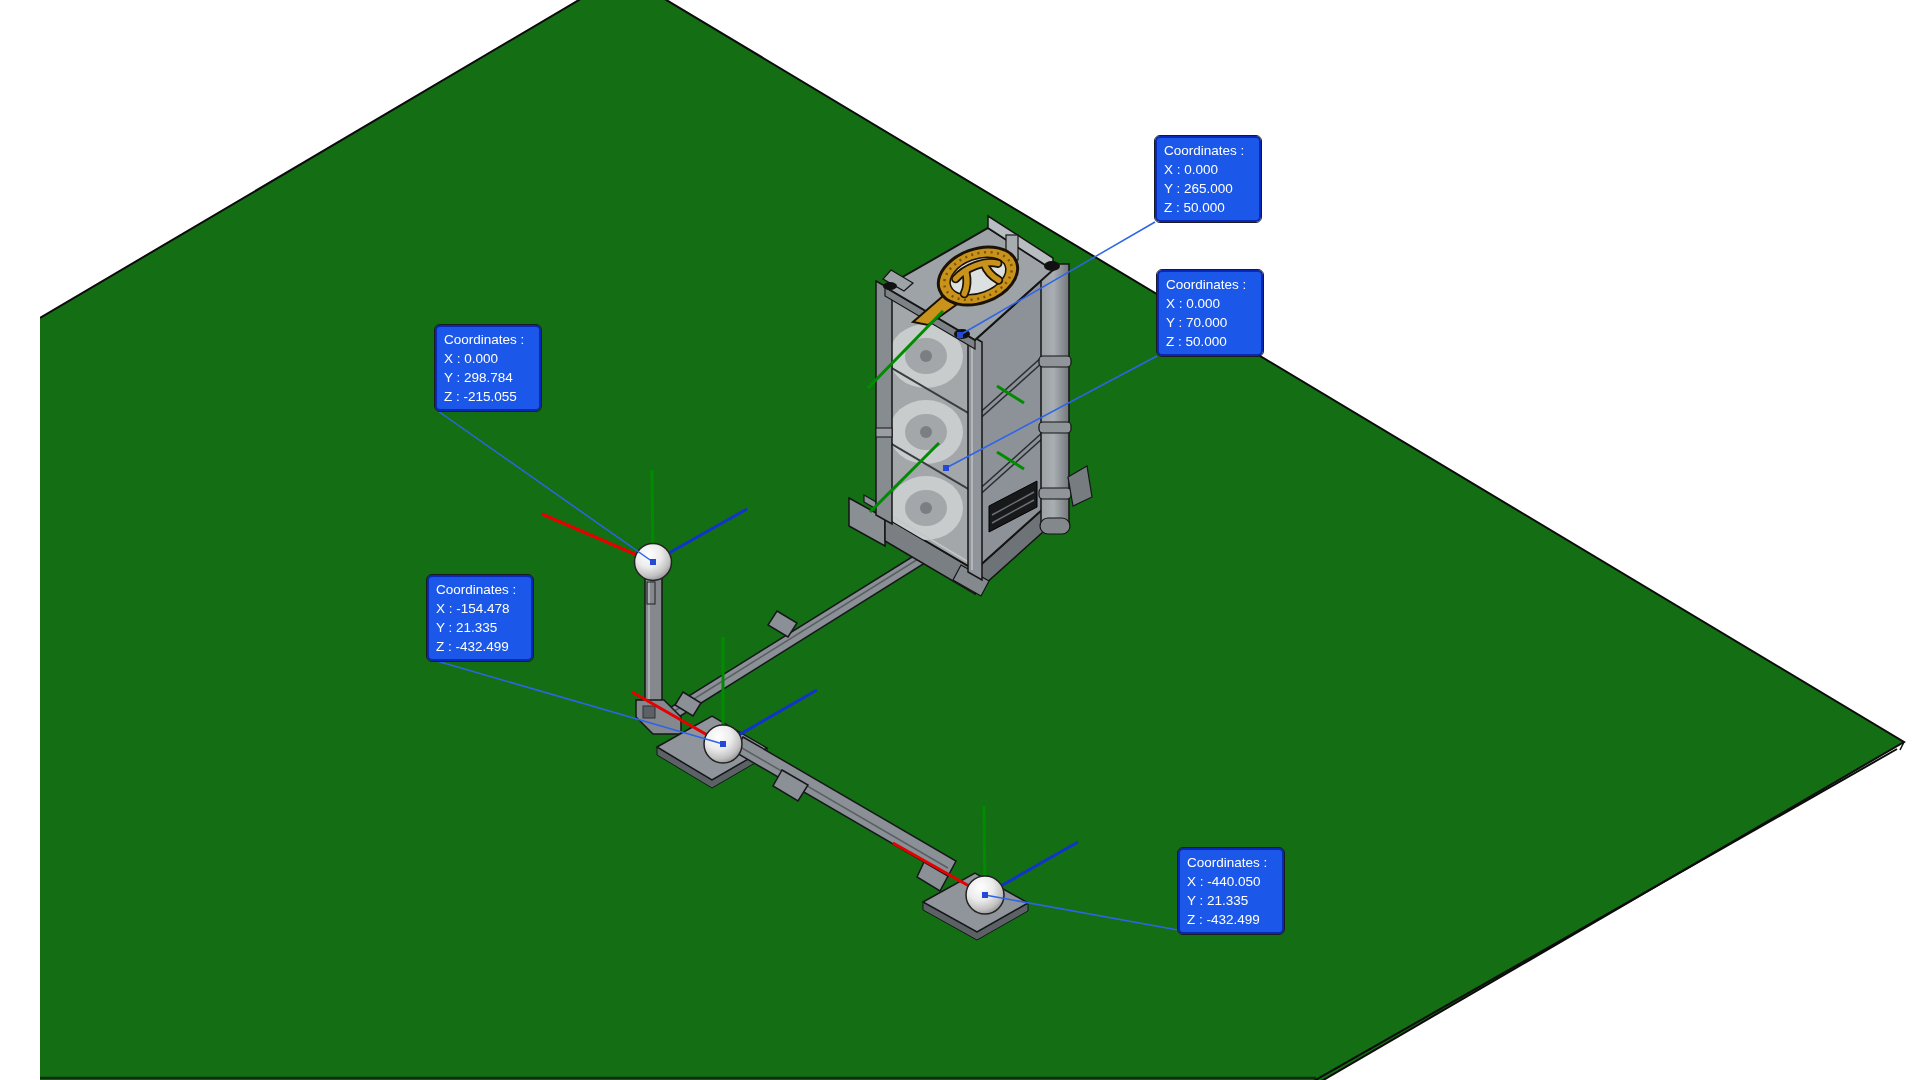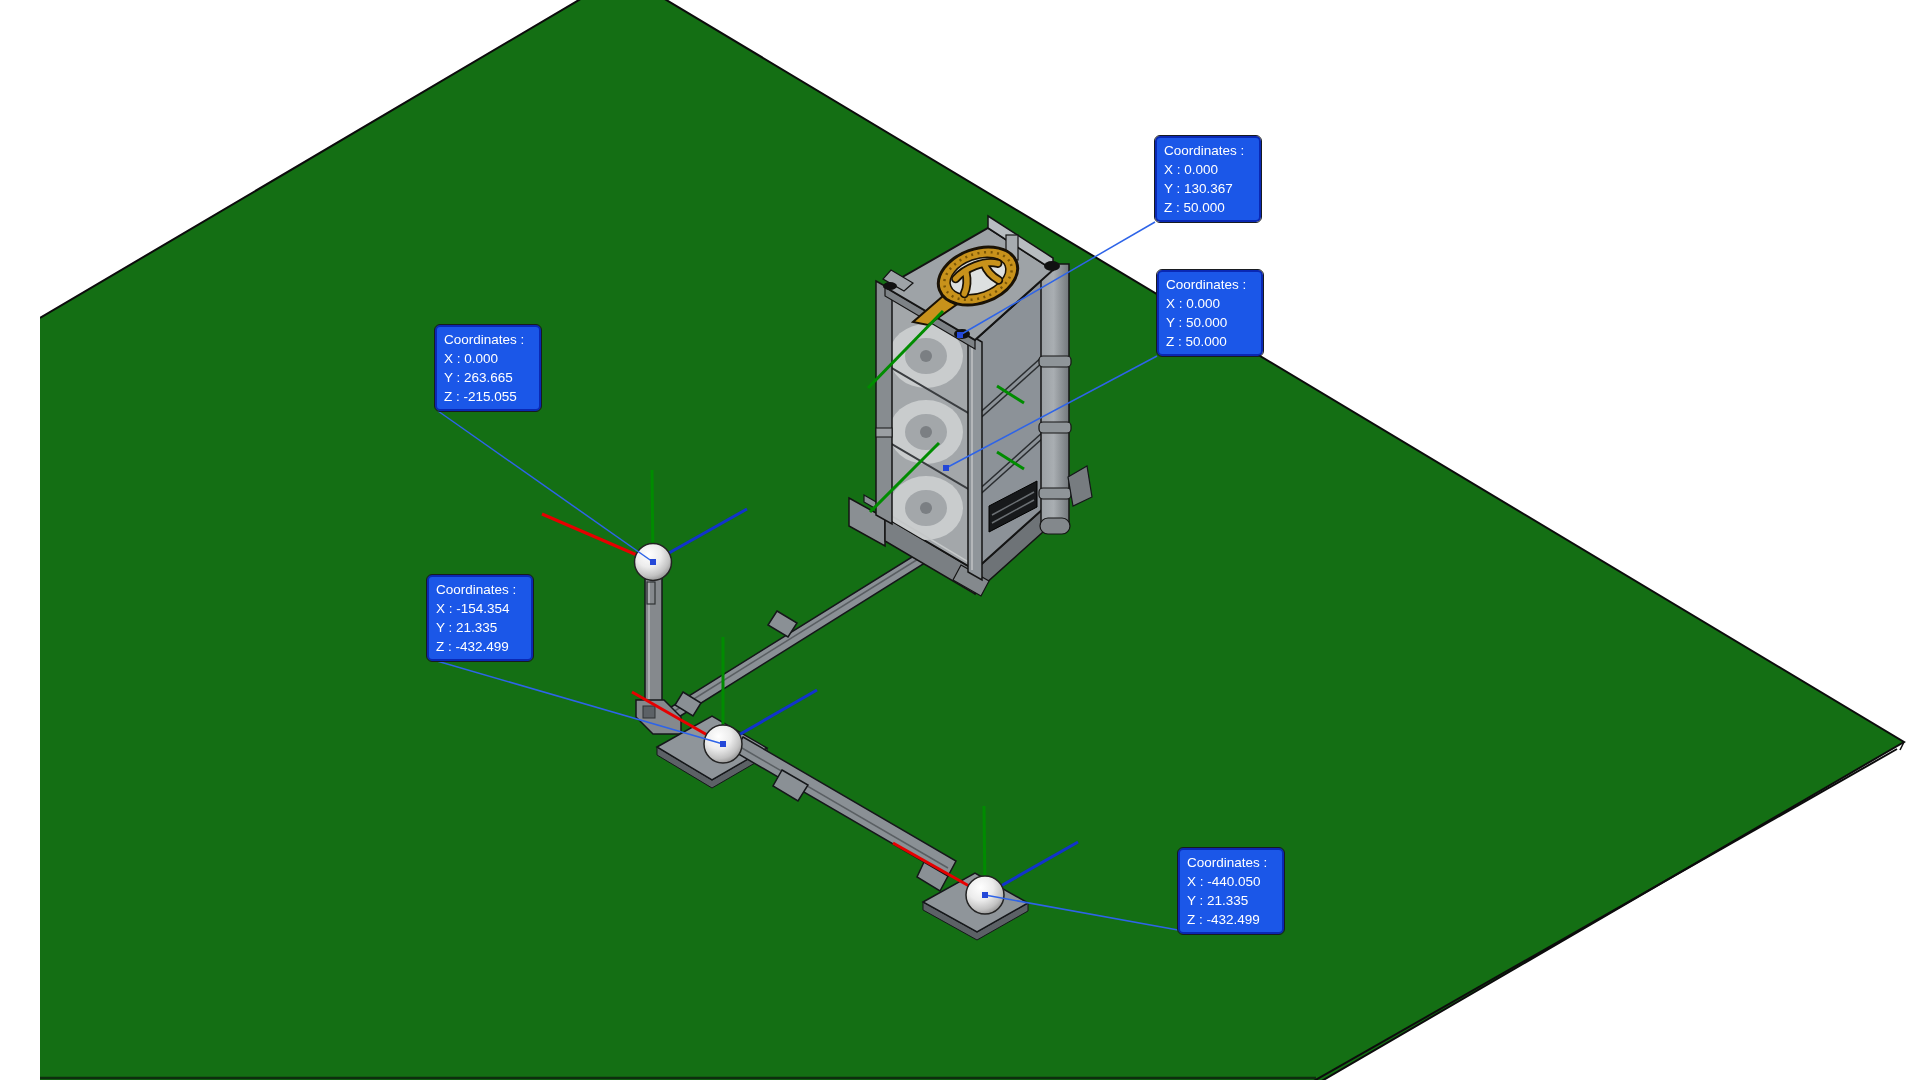--- a/index.html
+++ b/index.html
@@ -187,38 +187,38 @@
   <rect class="ldot" x="917" y="332" width="6" height="6"></rect>
   <rect class="ldot" x="903" y="465" width="6" height="6"></rect>
   <rect class="ldot" x="610" y="559" width="6" height="6"></rect>
   <rect class="ldot" x="680" y="741" width="6" height="6"></rect>
   <rect class="ldot" x="942" y="892" width="6" height="6"></rect>
 </svg>
 
 <div class="coord-label" style="left:1115px;top:136px;">
   <div class="cl-row">Coordinates :</div>
   <div class="cl-row">X : 0.000</div>
-  <div class="cl-row">Y : 130.367</div>
+  <div class="cl-row">Y : 265.000</div>
   <div class="cl-row">Z : 50.000</div>
 </div>
 <div class="coord-label" style="left:1117px;top:270px;">
   <div class="cl-row">Coordinates :</div>
   <div class="cl-row">X : 0.000</div>
-  <div class="cl-row">Y : 50.000</div>
+  <div class="cl-row">Y : 70.000</div>
   <div class="cl-row">Z : 50.000</div>
 </div>
 <div class="coord-label" style="left:395px;top:325px;">
   <div class="cl-row">Coordinates :</div>
   <div class="cl-row">X : 0.000</div>
-  <div class="cl-row">Y : 263.665</div>
+  <div class="cl-row">Y : 298.784</div>
   <div class="cl-row">Z : -215.055</div>
 </div>
 <div class="coord-label" style="left:387px;top:575px;">
   <div class="cl-row">Coordinates :</div>
-  <div class="cl-row">X : -154.354</div>
+  <div class="cl-row">X : -154.478</div>
   <div class="cl-row">Y : 21.335</div>
   <div class="cl-row">Z : -432.499</div>
 </div>
 <div class="coord-label" style="left:1138px;top:848px;">
   <div class="cl-row">Coordinates :</div>
   <div class="cl-row">X : -440.050</div>
   <div class="cl-row">Y : 21.335</div>
   <div class="cl-row">Z : -432.499</div>
 </div>
 </div>

